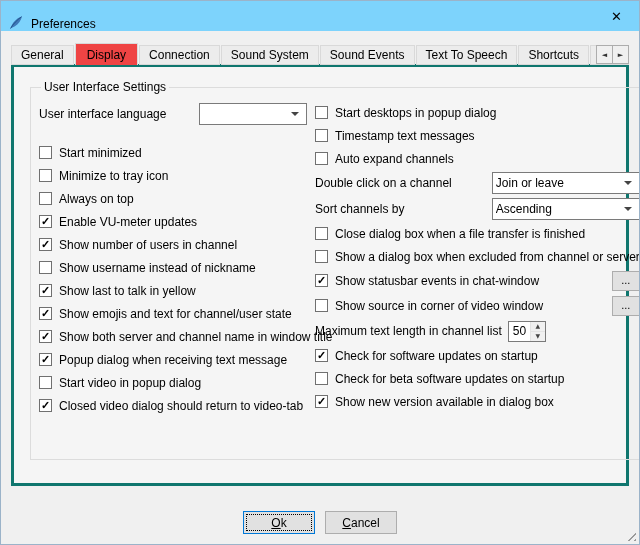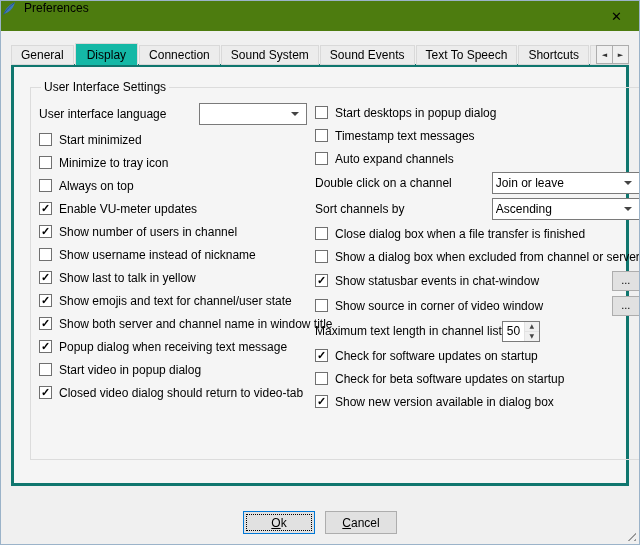--- a/index.html
+++ b/index.html
@@ -7,56 +7,56 @@
   body {
     font-family:"Liberation Sans", sans-serif;
     font-size:12px; color:#000; background:#fff;
   }
   .window {
     width:640px; height:545px; background:#f0f0f0;
     border:1px solid #9bb3c9; position:relative;
     display:flex; flex-direction:column; overflow:hidden;
   }
   
-  .titlebar { height:30px; background:#4d7c0f; display:flex; align-items:flex-start; padding-left:0; flex:0 0 auto; }
+  .titlebar { height:30px; background:#7dd3fc; display:flex; align-items:flex-end; padding-left:7px; flex:0 0 auto; }
   .app-icon { width:16px; height:16px; display:inline-flex; }
   .title { margin-left:7px; }
   .close-btn {
     margin-left:auto; width:45px; height:30px; border:none; background:transparent;
     display:flex; align-items:center; justify-content:center; font-size:13px; color:#000;
     font-family:"Liberation Sans", sans-serif; cursor:default;
   }
   
   .content { flex:1; padding:12px 10px 10px; display:flex; flex-direction:column; position:relative; }
   
   .tab-strip { display:flex; align-items:flex-end; height:22px; position:relative; z-index:2; padding-right:26px; overflow:hidden; }
   .tab {
     height:20px; padding:4px 9px; display:flex; align-items:center; white-space:nowrap;
     background:#ececec; border:1px solid #d9d9d9; margin-right:1px; cursor:default;
   }
   .tab.selected {
-    height:23px; margin-bottom:-1px; background:#14b8a6;
+    height:23px; margin-bottom:-1px; background:#ef4444;
     border-bottom:1px solid #f5f5f5; z-index:3; padding:0 11px;
   }
   .tab-scroller { position:absolute; right:0; top:2px; height:19px; display:flex; z-index:4; }
   .scroll-btn {
     width:17px; height:19px; background:#f0f0f0; border:1px solid #adadad; margin-left:-1px;
     display:flex; align-items:center; justify-content:center; font-size:7px; color:#333;
     font-family:"DejaVu Sans", sans-serif; cursor:default; padding:0;
   }
   
   .tab-page { flex:1; border:3px solid #0f766e; background:#f5f5f5; margin-top:-1px; padding:13px 16px; position:relative; }
   fieldset.groupbox { border:1px solid #dcdcdc; height:380px; padding:4px 8px 0; }
   legend { padding:0 3px; margin-left:2px; }
   .columns { display:flex; gap:8px; padding-top:3px; }
   .col-left { width:268px; flex:0 0 auto; }
   .col-right { flex:1; }
   
   .row { height:23px; display:flex; align-items:center; }
-  .lang-row { height:26px; justify-content:space-between; margin-bottom:1px; }
+  .lang-row { height:26px; justify-content:space-between; margin-bottom:14px; }
   .combo-row { height:26px; justify-content:space-between; }
   .more-row { height:25px; }
   .spin-row { height:26px; }
   .label { white-space:nowrap; }
   
   .checkbox {
     width:13px; height:13px; flex:0 0 auto; background:#fff; border:1px solid #707070;
     margin-right:7px; display:flex; align-items:center; justify-content:center;
   }
   .check-glyph { font-size:11px; font-weight:bold; line-height:1; margin-top:-1px; }
@@ -69,21 +69,21 @@
     border-left:4px solid transparent; border-right:4px solid transparent; border-top:4px solid #444;
   }
   .w-lang { width:108px; }
   .w-right { width:148px; }
   
   .more-btn {
     margin-left:auto; width:28px; height:20px; background:#e1e1e1; border:1px solid #adadad;
     font-family:"Liberation Sans", sans-serif; font-size:11px; line-height:1; cursor:default;
   }
   
-  .spinbox { height:21px; width:38px; background:#fff; border:1px solid #7a7a7a; display:flex; align-items:stretch; }
+  .spinbox { margin-left:6px; height:21px; width:38px; background:#fff; border:1px solid #7a7a7a; display:flex; align-items:stretch; }
   .spin-value { flex:1; display:flex; align-items:center; padding-left:4px; }
   .spin-btns { width:15px; display:flex; flex-direction:column; border-left:1px solid #e3e3e3; }
   .spin-btn { flex:1; background:#f0f0f0; display:flex; align-items:center; justify-content:center; }
   .spin-btn + .spin-btn { border-top:1px solid #e3e3e3; }
   .spin-arrow { font-size:6px; color:#444; line-height:1; font-family:"DejaVu Sans", sans-serif; }
   
   .button-row { display:flex; justify-content:center; gap:10px; padding-top:15px; flex:0 0 auto; }
   .btn {
     width:72px; height:23px; background:#e1e1e1; border:1px solid #adadad;
     display:flex; align-items:center; justify-content:center;

